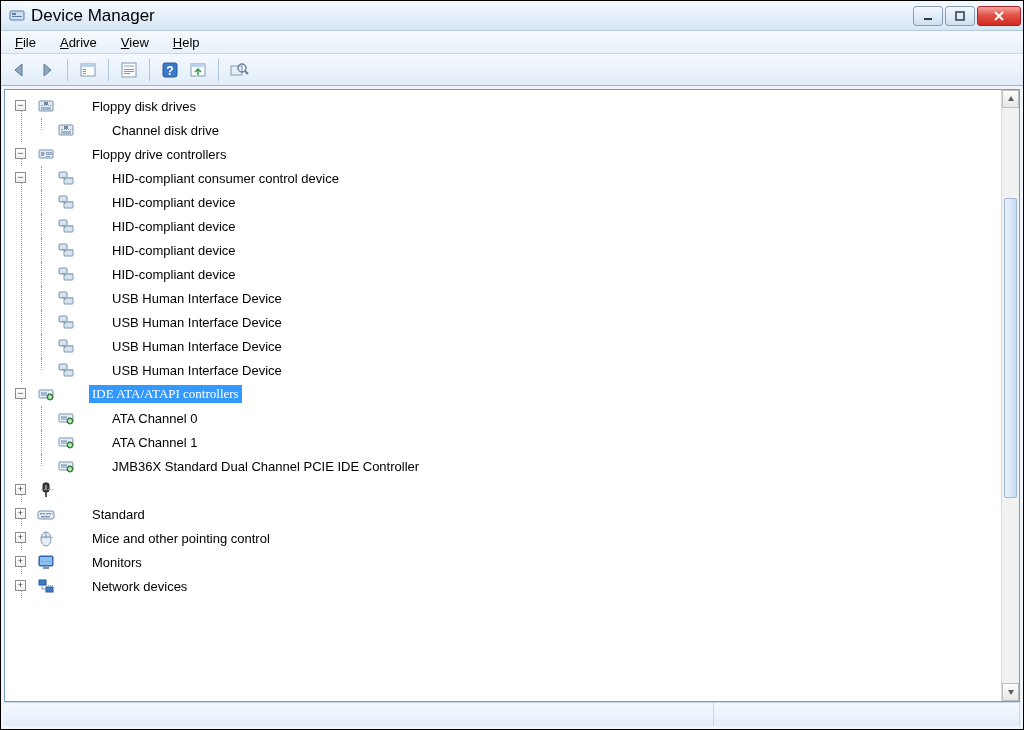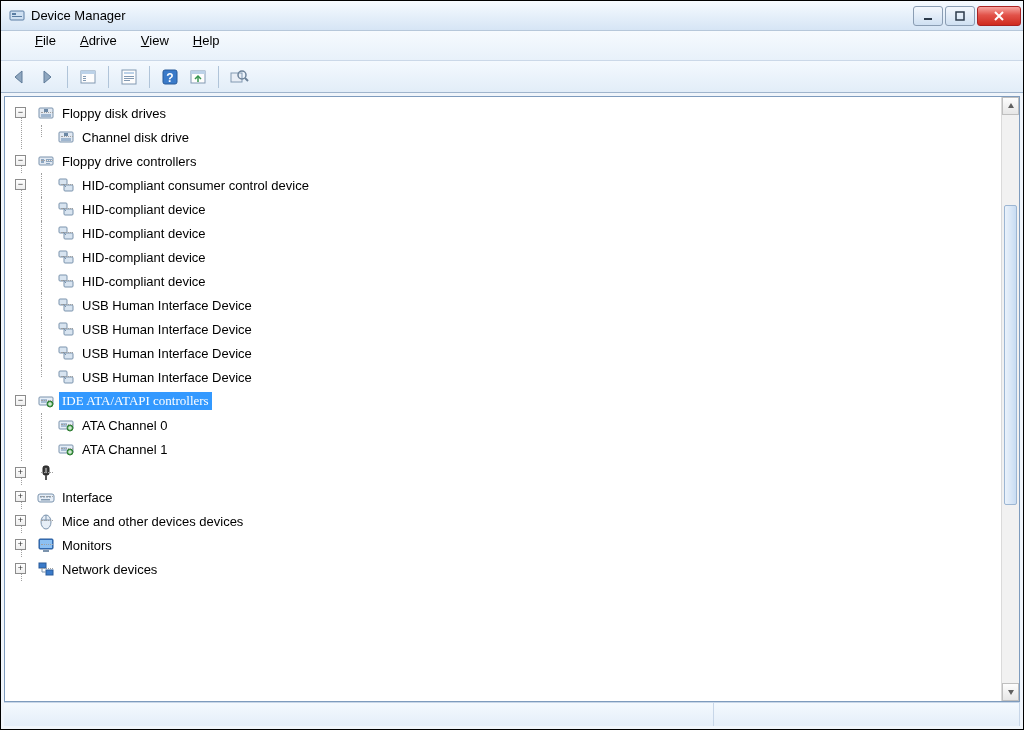--- a/index.html
+++ b/index.html
@@ -27,21 +27,21 @@
     border-bottom: 1px solid #b6c7da;
     position: relative;
   }
   .titlebar .app-icon {
     width: 16px; height: 16px;
     margin-right: 6px;
     display: inline-flex; align-items: center; justify-content: center;
   }
   .titlebar .title {
     color: #000;
-    font-size: 13px;
+    font-size: 17px;
   }
   .win-controls {
     margin-left: auto;
     display: flex;
     gap: 0;
   }
   .win-btn {
     width: 30px; height: 20px;
     border: 1px solid #8a9db3;
     border-radius: 3px;
@@ -53,24 +53,25 @@
     color: #2b3a4a;
   }
   .win-btn.close {
     background: linear-gradient(to bottom, #f6a5a0 0%, #e2534a 45%, #cf2b1f 100%);
     color: #fff;
     border-color: #a22;
     width: 44px;
   }
   
   .menubar {
-    height: 30px;
+    height: 23px;
     background: linear-gradient(to bottom, #f6fafe, #e8f1fa);
     display: flex;
-    padding: 0 24px;
+    align-items: center;
+    padding: 0 4px;
     gap: 4px;
     border-bottom: 1px solid #cbd8e8;
   }
   .menubar .menu-item {
     padding: 2px 10px;
     color: #000;
   }
   .menubar .menu-item span.u { text-decoration: underline; }
   
   .toolbar {
@@ -189,20 +190,21 @@
   .tree .expander.none { border: none; background: none; }
   .tree .node-icon {
     width: 18px; height: 18px;
     display: inline-flex; align-items: center; justify-content: center;
     margin-left: 2px;
   }
   .tree .label {
     padding: 1px 3px;
     white-space: nowrap;
     color: #000;
+    margin-left: 30px;
   }
   .tree .label.selected {
     background: #3399ff;
     color: #fff;
     font-family: Liberation Serif, serif;
   }
   
   .statusbar {
     height: 24px;
     background: linear-gradient(#f4f9fe,#e4eef9);
@@ -515,20 +517,34 @@
                         <svg width="18" height="18" viewBox="0 0 18 18">
                           <rect x="2" y="5" width="14" height="8" rx="1" fill="#e6eef7" stroke="#7b93ad"></rect>
                           <rect x="4" y="7" width="6" height="4" fill="#a8bdd4"></rect>
                           <circle cx="13" cy="12" r="3" fill="#4da351" stroke="#2e7a33"></circle>
                           <path d="M13 10 L13 14 M11 12 L15 12" stroke="#fff" stroke-width="1"></path>
                         </svg>
                       </span>
                       <span class="label">ATA Channel 1</span>
                     </div>
                   </li>
+                  <li>
+                    <div class="expander none"></div>
+                    <div class="row">
+                      <span class="node-icon">
+                        <svg width="18" height="18" viewBox="0 0 18 18">
+                          <rect x="2" y="5" width="14" height="8" rx="1" fill="#e6eef7" stroke="#7b93ad"></rect>
+                          <rect x="4" y="7" width="6" height="4" fill="#a8bdd4"></rect>
+                          <circle cx="13" cy="12" r="3" fill="#4da351" stroke="#2e7a33"></circle>
+                          <path d="M13 10 L13 14 M11 12 L15 12" stroke="#fff" stroke-width="1"></path>
+                        </svg>
+                      </span>
+                      <span class="label">JMB36X Standard Dual Channel PCIE IDE Controller</span>
+                    </div>
+                  </li>
                 </ul>
               </li>
               <li>
                 <div class="expander">+</div>
                 <div class="row">
                   <span class="node-icon">
                     <svg width="18" height="18" viewBox="0 0 18 18">
                       <rect x="6" y="2" width="6" height="9" rx="2" fill="#3a3a3a" stroke="#222"></rect>
                       <rect x="8" y="4" width="2" height="5" fill="#888"></rect>
                       <path d="M9 11 L9 16" stroke="#555" stroke-width="2"></path>
@@ -542,34 +558,34 @@
                   <span class="node-icon">
                     <svg width="18" height="18" viewBox="0 0 18 18">
                       <rect x="1" y="6" width="16" height="8" rx="2" fill="#e6eef7" stroke="#7b93ad"></rect>
                       <rect x="3" y="8" width="2" height="1.5" fill="#8399b0"></rect>
                       <rect x="6" y="8" width="2" height="1.5" fill="#8399b0"></rect>
                       <rect x="9" y="8" width="2" height="1.5" fill="#8399b0"></rect>
                       <rect x="12" y="8" width="2" height="1.5" fill="#8399b0"></rect>
                       <rect x="4" y="11" width="9" height="1.5" fill="#8399b0"></rect>
                     </svg>
                   </span>
-                  <span class="label">Interface</span>
+                  <span class="label">Standard</span>
                 </div>
               </li>
               <li>
                 <div class="expander">+</div>
                 <div class="row">
                   <span class="node-icon">
                     <svg width="18" height="18" viewBox="0 0 18 18">
                       <ellipse cx="9" cy="10" rx="5" ry="7" fill="#e6eef7" stroke="#7b93ad"></ellipse>
                       <path d="M9 3 L9 9" stroke="#7b93ad"></path>
                       <path d="M4 8 L14 8" stroke="#7b93ad"></path>
                     </svg>
                   </span>
-                  <span class="label">Mice and other devices devices</span>
+                  <span class="label">Mice and other pointing control</span>
                 </div>
               </li>
               <li>
                 <div class="expander">+</div>
                 <div class="row">
                   <span class="node-icon">
                     <svg width="18" height="18" viewBox="0 0 18 18">
                       <rect x="2" y="3" width="14" height="10" rx="1" fill="#3a7ac9" stroke="#285a99"></rect>
                       <rect x="3" y="4" width="12" height="8" fill="#8cc0f2"></rect>
                       <rect x="6" y="14" width="6" height="2" fill="#7b93ad"></rect>

